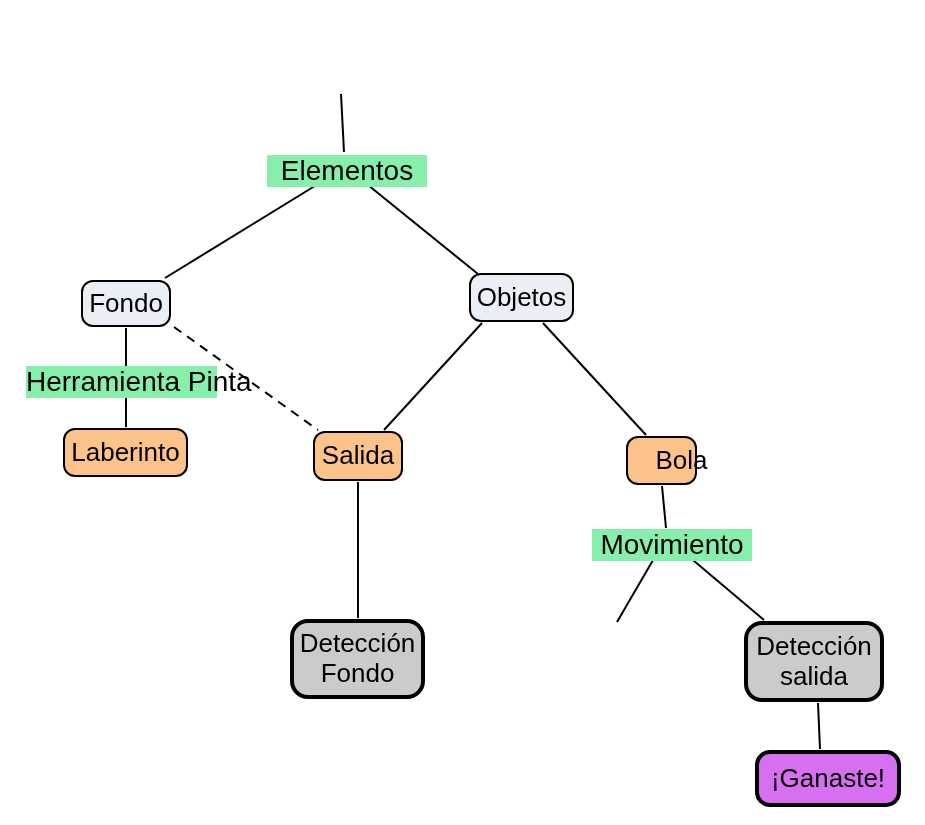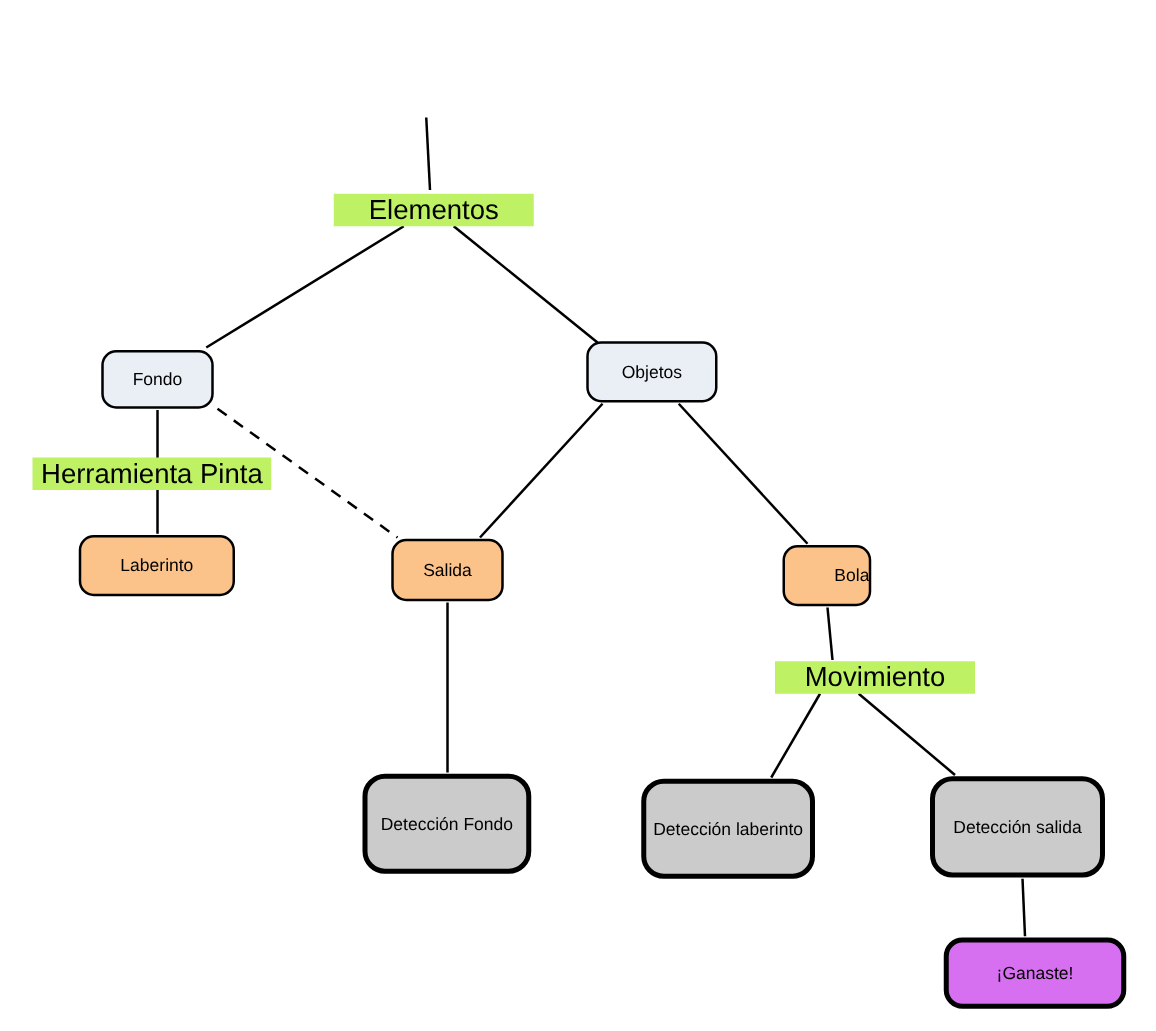--- a/index.html
+++ b/index.html
@@ -29,21 +29,21 @@
     height: 825px;
   }
   .node {
     position: absolute;
     box-sizing: border-box;
     display: flex;
     align-items: center;
     justify-content: center;
     text-align: center;
     color: #000;
-    font-size: 14px;
+    font-size: 26px;
     line-height: 1.15;
   }
   .node.title {
     background: var(--title-fill);
     border: 3.5px solid #000;
     border-radius: 16px;
     font-weight: bold;
     font-size: 21.5px;
   }
   .node.category {
@@ -62,38 +62,38 @@
     border-radius: 18px;
     padding: 0 4px;
   }
   .node.win {
     background: var(--win-fill);
     border: 4px solid #000;
     border-radius: 15px;
   }
   .floating-label {
     position: absolute;
-    font-size: 22px;
+    font-size: 28px;
     text-align: center;
     color: #000;
-    background: #bef264;
+    background: #86efac;
     white-space: nowrap;
   }
 
   
   .pos-title      { left: 112px; top: 36px;  width: 453px; height: 57px; }
   .pos-elementos  { left: 267px; top: 155px; width: 160px; }
   .pos-fondo      { left: 81px;  top: 280px; width: 90px;  height: 47px; }
   .pos-objetos    { left: 457px; top: 273px; width: 105px; height: 49px; margin-left: 12px; }
   .pos-herr       { left: 26px;  top: 366px; width: 191px; }
   .pos-laberinto  { left: 63px;  top: 428px; width: 125px; height: 49px; }
   .pos-salida     { left: 313px; top: 431px; width: 90px;  height: 50px; }
   .pos-bola       { left: 626px; top: 436px; width: 71px;  height: 49px; padding-left: 40px; }
   .pos-detbola    { left: 290px; top: 619px; width: 135px; height: 80px; }
-  .pos-movimiento { left: 620px; top: 529px; width: 160px; text-align: center; }
+  .pos-movimiento { left: 592px; top: 529px; width: 160px; text-align: center; }
   .pos-detlab     { left: 513px; top: 623px; width: 139px; height: 80px; }
   .pos-detsal     { left: 744px; top: 621px; width: 140px; height: 81px; }
   .pos-ganaste    { left: 755px; top: 750px; width: 146px; height: 57px; }
 </style>
 </head>
 <body>
 
 <div class="canvas" style="--title-fill: #F5F57C; --category-fill: #E9EFF4; --item-fill: #FBC389; --process-fill: #CBCBCB; --win-fill: #D66FF0; --line: #000000;">
 
   <svg class="edge-layer" width="925" height="825" viewBox="0 0 925 825">
@@ -123,19 +123,18 @@
   <div class="node item pos-laberinto">Laberinto</div>
 
   <div class="node item pos-salida">Salida</div>
 
   <div class="node item pos-bola">Bola</div>
 
   <div class="node process pos-detbola">Detección Fondo</div>
 
   <div class="floating-label pos-movimiento">Movimiento</div>
 
-  <div class="node process pos-detlab">Detección laberinto</div>
 
   <div class="node process pos-detsal">Detección salida</div>
 
   <div class="node win pos-ganaste">¡Ganaste!</div>
 
 </div>
 
 </body></html>

